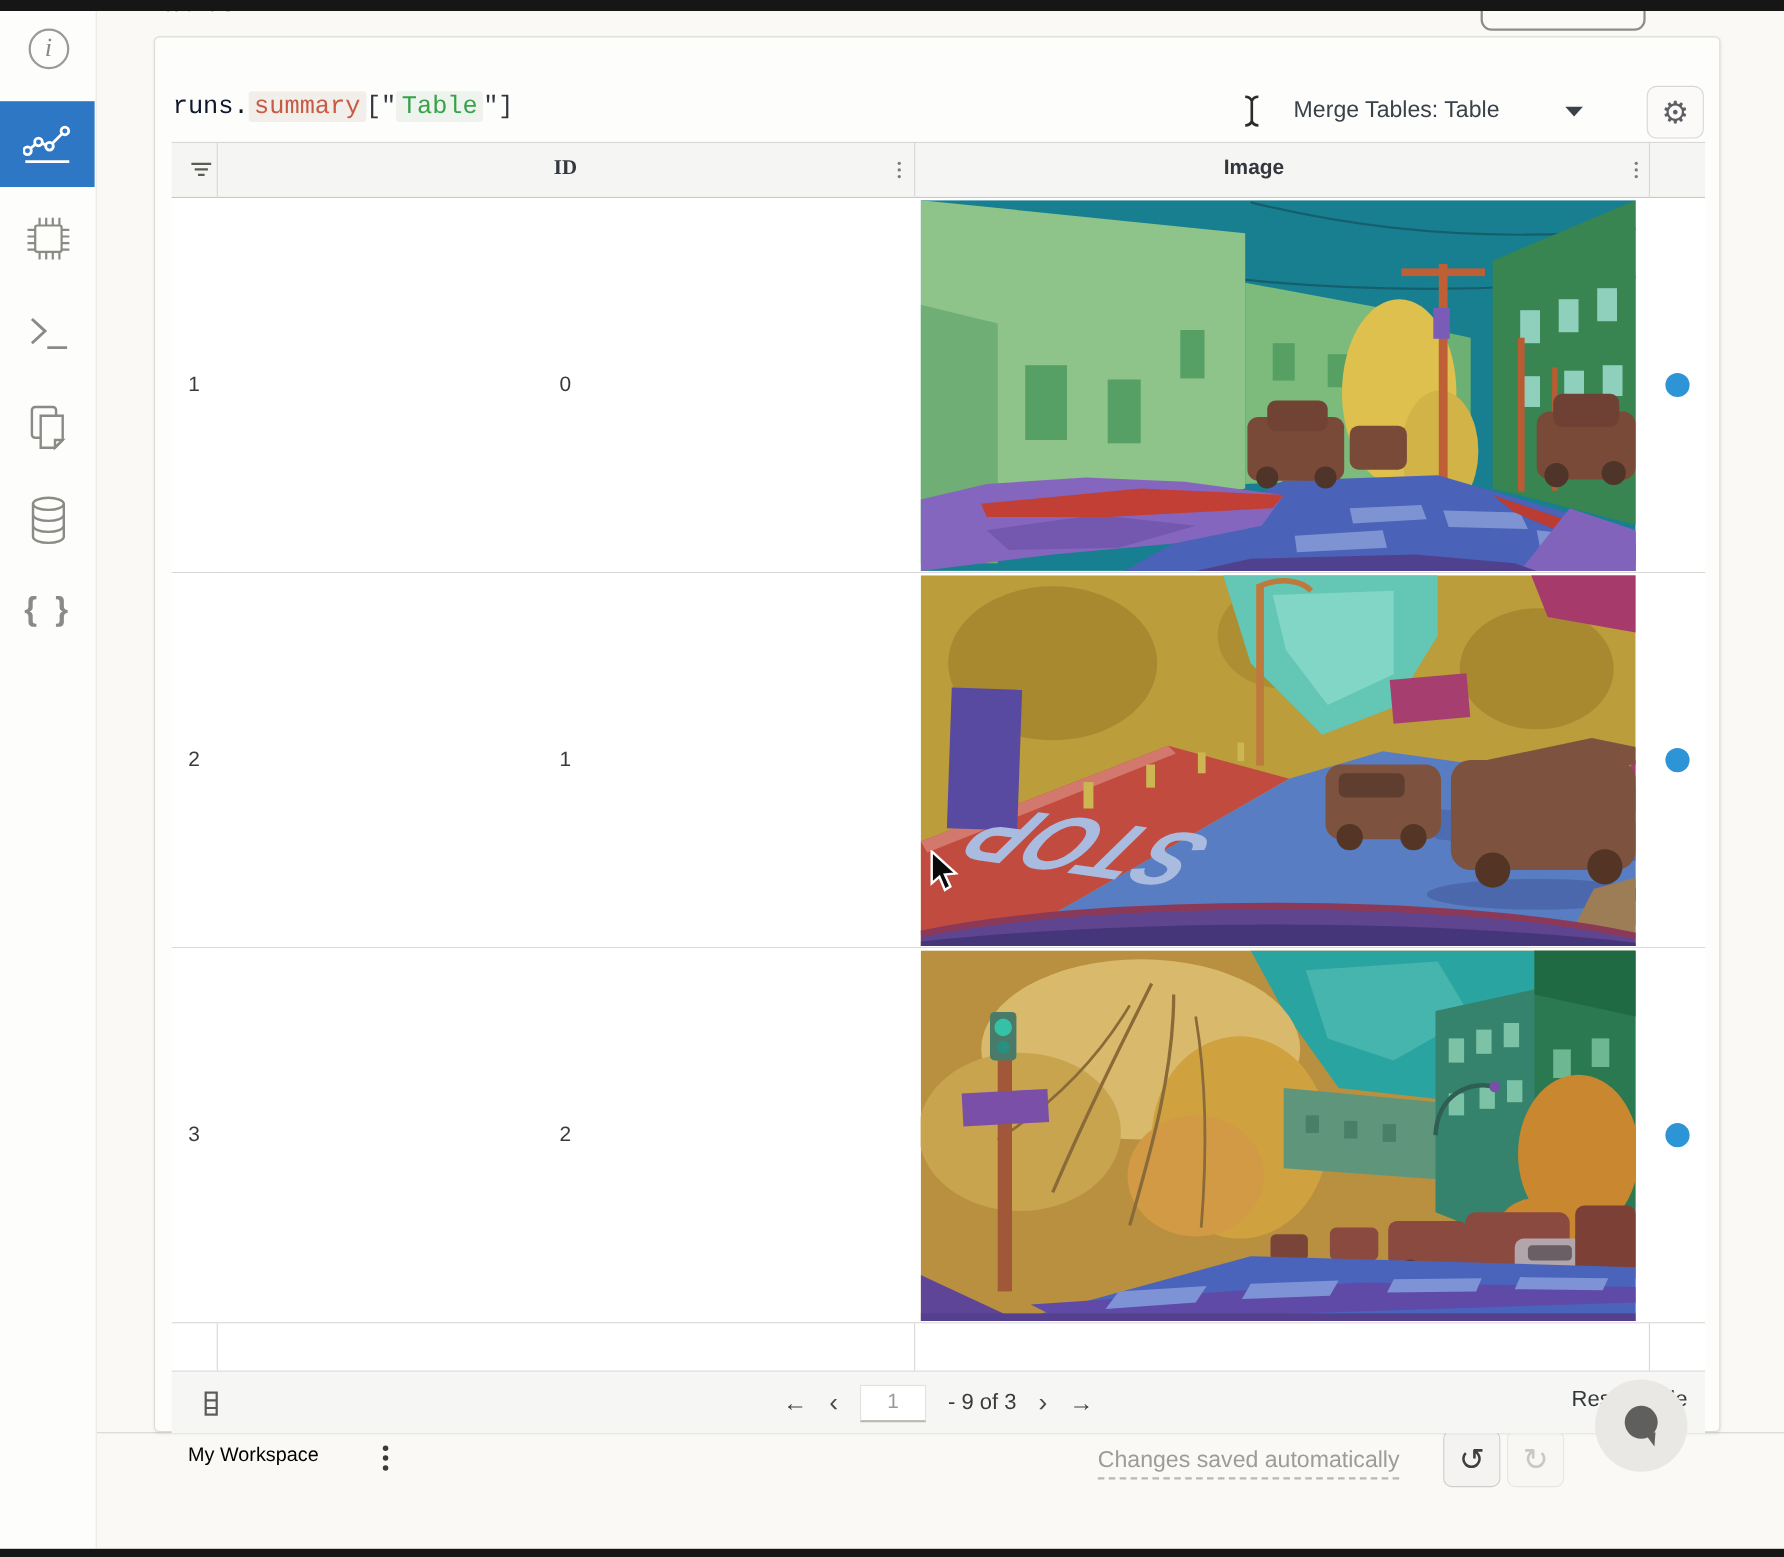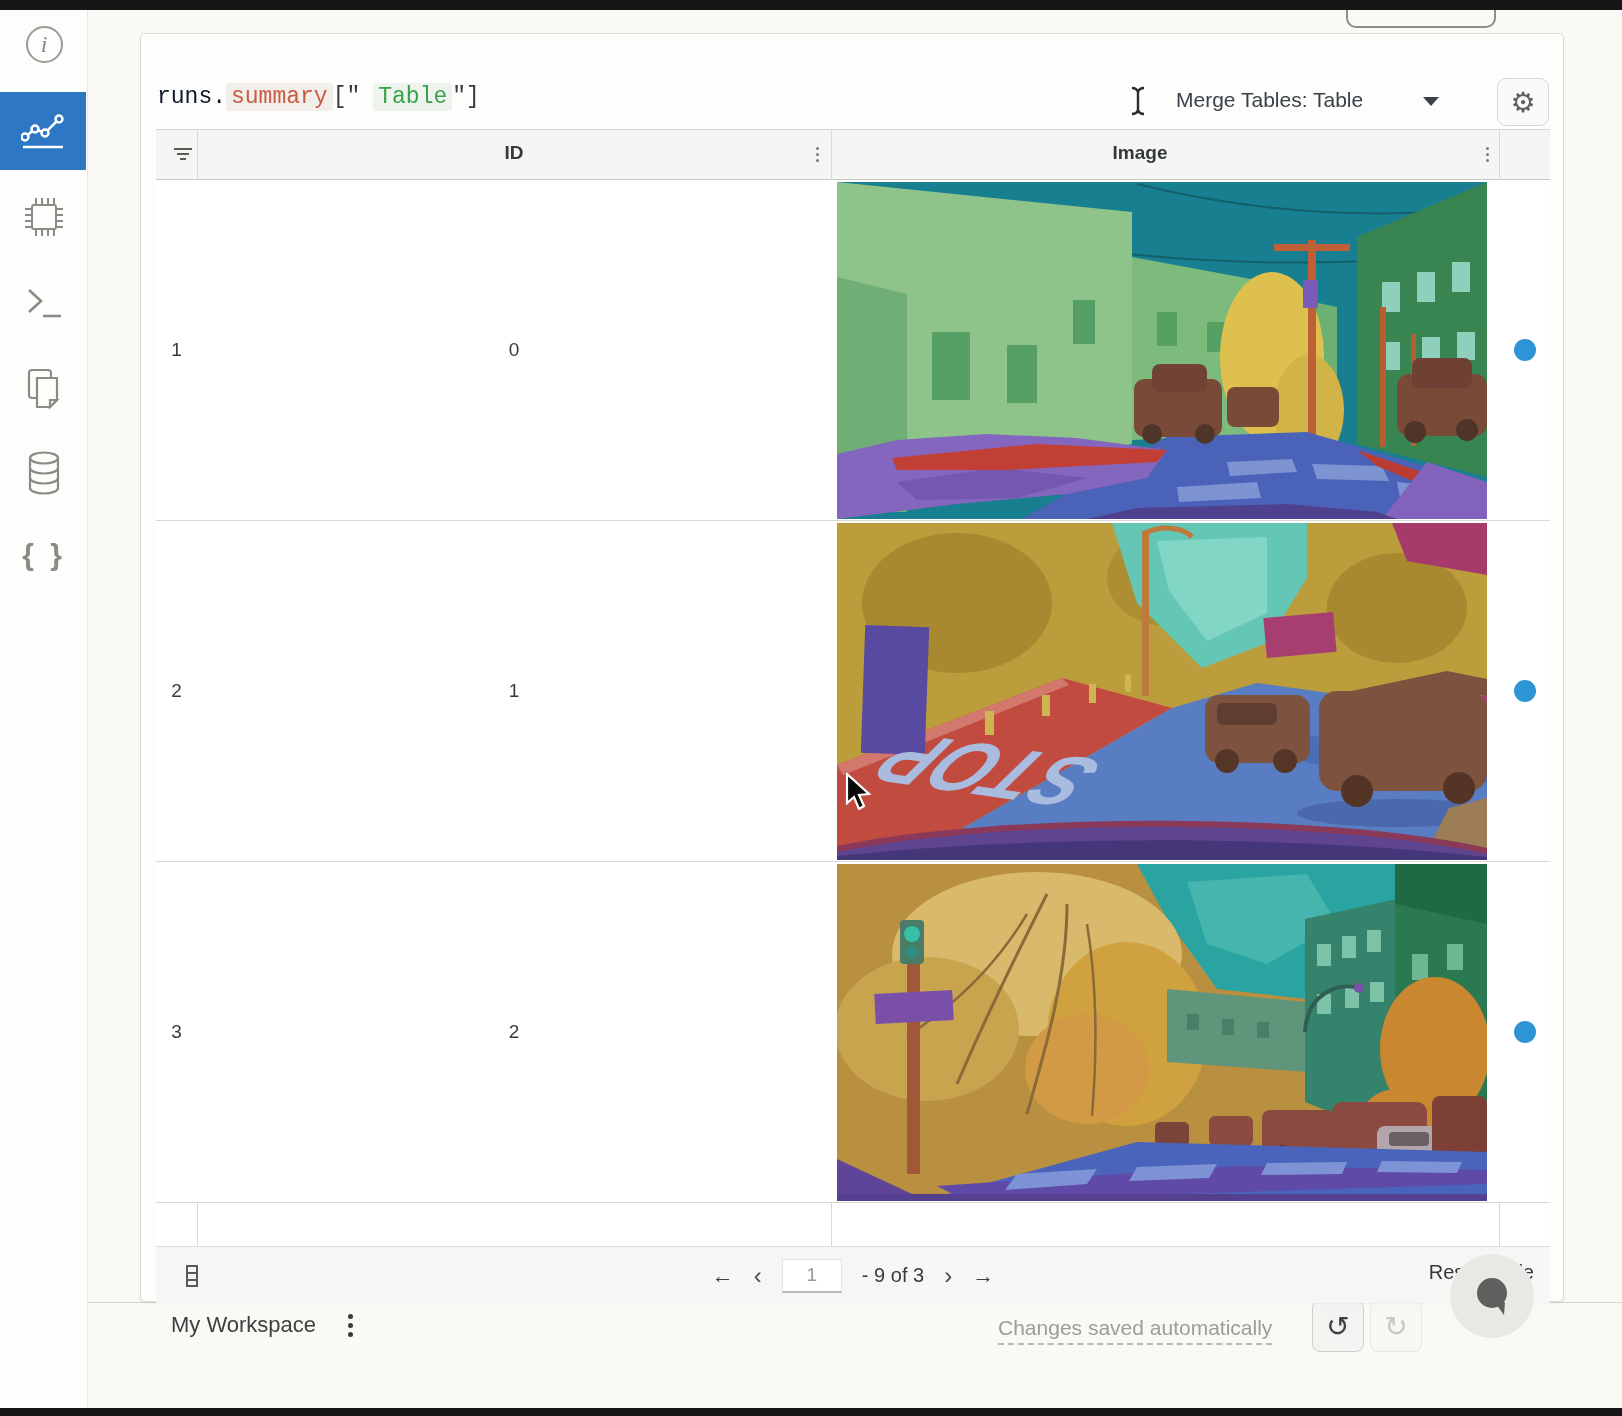--- a/index.html
+++ b/index.html
@@ -29,21 +29,21 @@
                display:flex; align-items:center; justify-content:center; font-size:20px; color:#2a2a28; z-index:3; }
 
   
   .panel { left:140px; top:33px; width:1424px; height:1269px; background:#fdfdfc; border:1px solid #dcdbd7; border-radius:5px;
            box-shadow:0 1px 3px rgba(0,0,0,0.08); z-index:10; }
 
   .code-expr { left:16px; top:50px; font-family:"Liberation Mono","DejaVu Sans Mono",monospace; font-size:23px; white-space:nowrap; }
   .tok-runs { color:#0f172a; }
   .tok-summary { color:#c75b44; background:#f2efeb; padding:1px 5px; border-radius:3px; }
   .tok-brk { color:#33383e; }
-  .tok-key { color:#37a24a; background:#eef3ee; padding:1px 5px; border-radius:3px;margin-left:13px; }
+  .tok-key { color:#37a24a; background:#eef3ee; padding:1px 5px; border-radius:3px; }
 
   .merge-label { left:1035px; top:54px; font-size:21px; color:#3a4148; }
   .merge-caret { left:1282px; top:63px; width:0; height:0; border-left:8px solid transparent; border-right:8px solid transparent; border-top:9px solid #3a4148; }
   .gear-btn { left:1356px; top:44px; width:52px; height:48px; border:1px solid #d8d7d3; border-radius:9px; background:#fbfaf8;
               display:flex; align-items:center; justify-content:center; font-size:28px; color:#5c6064; cursor:pointer; }
 
   
   .ttable { left:15px; top:95px; width:1394px; height:1117px; border-top:1px solid #d9d8d4; background:#fff; }
   .thead { position:absolute; left:0; top:0; width:1394px; height:50px; background:#f5f5f3; border-bottom:1px solid #c9c8c4; }
   .vline { position:absolute; top:0; width:1px; height:1117px; background:#d9d8d4; }
@@ -64,21 +64,21 @@
   .pager-center { position:absolute; left:50%; top:0; height:57px; transform:translateX(-50%); display:flex; align-items:center; gap:20px; font-size:20px; color:#4a4a48; }
   .pg-arrow { font-size:22px; color:#3f3f3d; cursor:pointer; }
   .pg-chev { font-size:24px; color:#55555充3; }
   .page-input { width:60px; height:34px; background:#fff; border:1px solid #e2e1df; border-bottom:2px solid #b9b8b4; text-align:center; font-size:19px; color:#9a9a96; font-family:"Liberation Sans",sans-serif; }
   .range-lbl { font-size:20px; color:#3a3a38; }
   .reset-btn { position:absolute; right:16px; top:14px; font-size:20px; color:#33383d; cursor:pointer; }
   .colset-ic { position:absolute; left:28px; top:17px; }
 
   
   .hr-full { left:0; top:1302px; width:1622px; height:1px; background:#d6d5d1; z-index:4; }
-  .ws-label { left:171px; top:1312px; font-size:22px; color:#404040; z-index:6; }
+  .ws-label { left:171px; top:1312px; font-size:18px; color:#000000; z-index:6; }
   .ws-kebab { left:348px; top:1310px; z-index:6; }
   .ws-kebab i { display:block; width:5px; height:5px; background:#3a3a38; border-radius:50%; margin:4px 0; }
   .autosave { left:998px; top:1316px; font-size:21px; color:#9c9c98; border-bottom:2px dashed #b9b8b4; padding-bottom:3px; z-index:6; }
   .undo-btn { left:1312px; top:1300px; width:52px; height:52px; border:1px solid #cfcec9; border-radius:8px; background:#f4f3f1;
               display:flex; align-items:center; justify-content:center; font-size:28px; color:#3f3f3d; z-index:6; cursor:pointer; }
   .redo-btn { left:1370px; top:1300px; width:52px; height:52px; border:1px solid #e7e6e2; border-radius:8px; background:#f8f7f4;
               display:flex; align-items:center; justify-content:center; font-size:28px; color:#c9c8c4; z-index:6; }
   .chat-circle { left:1450px; top:1254px; width:84px; height:84px; border-radius:50%; background:#e9e8e5; z-index:20;
                  display:flex; align-items:center; justify-content:center; }
 </style>
@@ -168,21 +168,21 @@
         <span>⚙</span>
       </div>
 
     <div class="abs ttable">
       <div class="thead">
         <svg style="position:absolute; left:16px; top:15px;" width="22" height="20" viewBox="0 0 22 20">
           <line x1="2" y1="4" x2="20" y2="4" stroke="#5a5a56" stroke-width="2"></line>
           <line x1="5" y1="9" x2="17" y2="9" stroke="#5a5a56" stroke-width="2"></line>
           <line x1="8" y1="14" x2="14" y2="14" stroke="#5a5a56" stroke-width="2"></line>
         </svg>
-        <div class="th-label" style="left:41px; width:634px;">ID</div>
+        <div class="th-label" style="left:41px; width:634px;font-family:Liberation Serif, serif;">ID</div>
         <div class="kebab" style="left:660px;">
             <i></i>
             <i></i>
             <i></i>
           </div>
         <div class="th-label" style="left:650px; width:668px;">Image</div>
         <div class="kebab" style="left:1330px;">
             <i></i>
             <i></i>
             <i></i>

